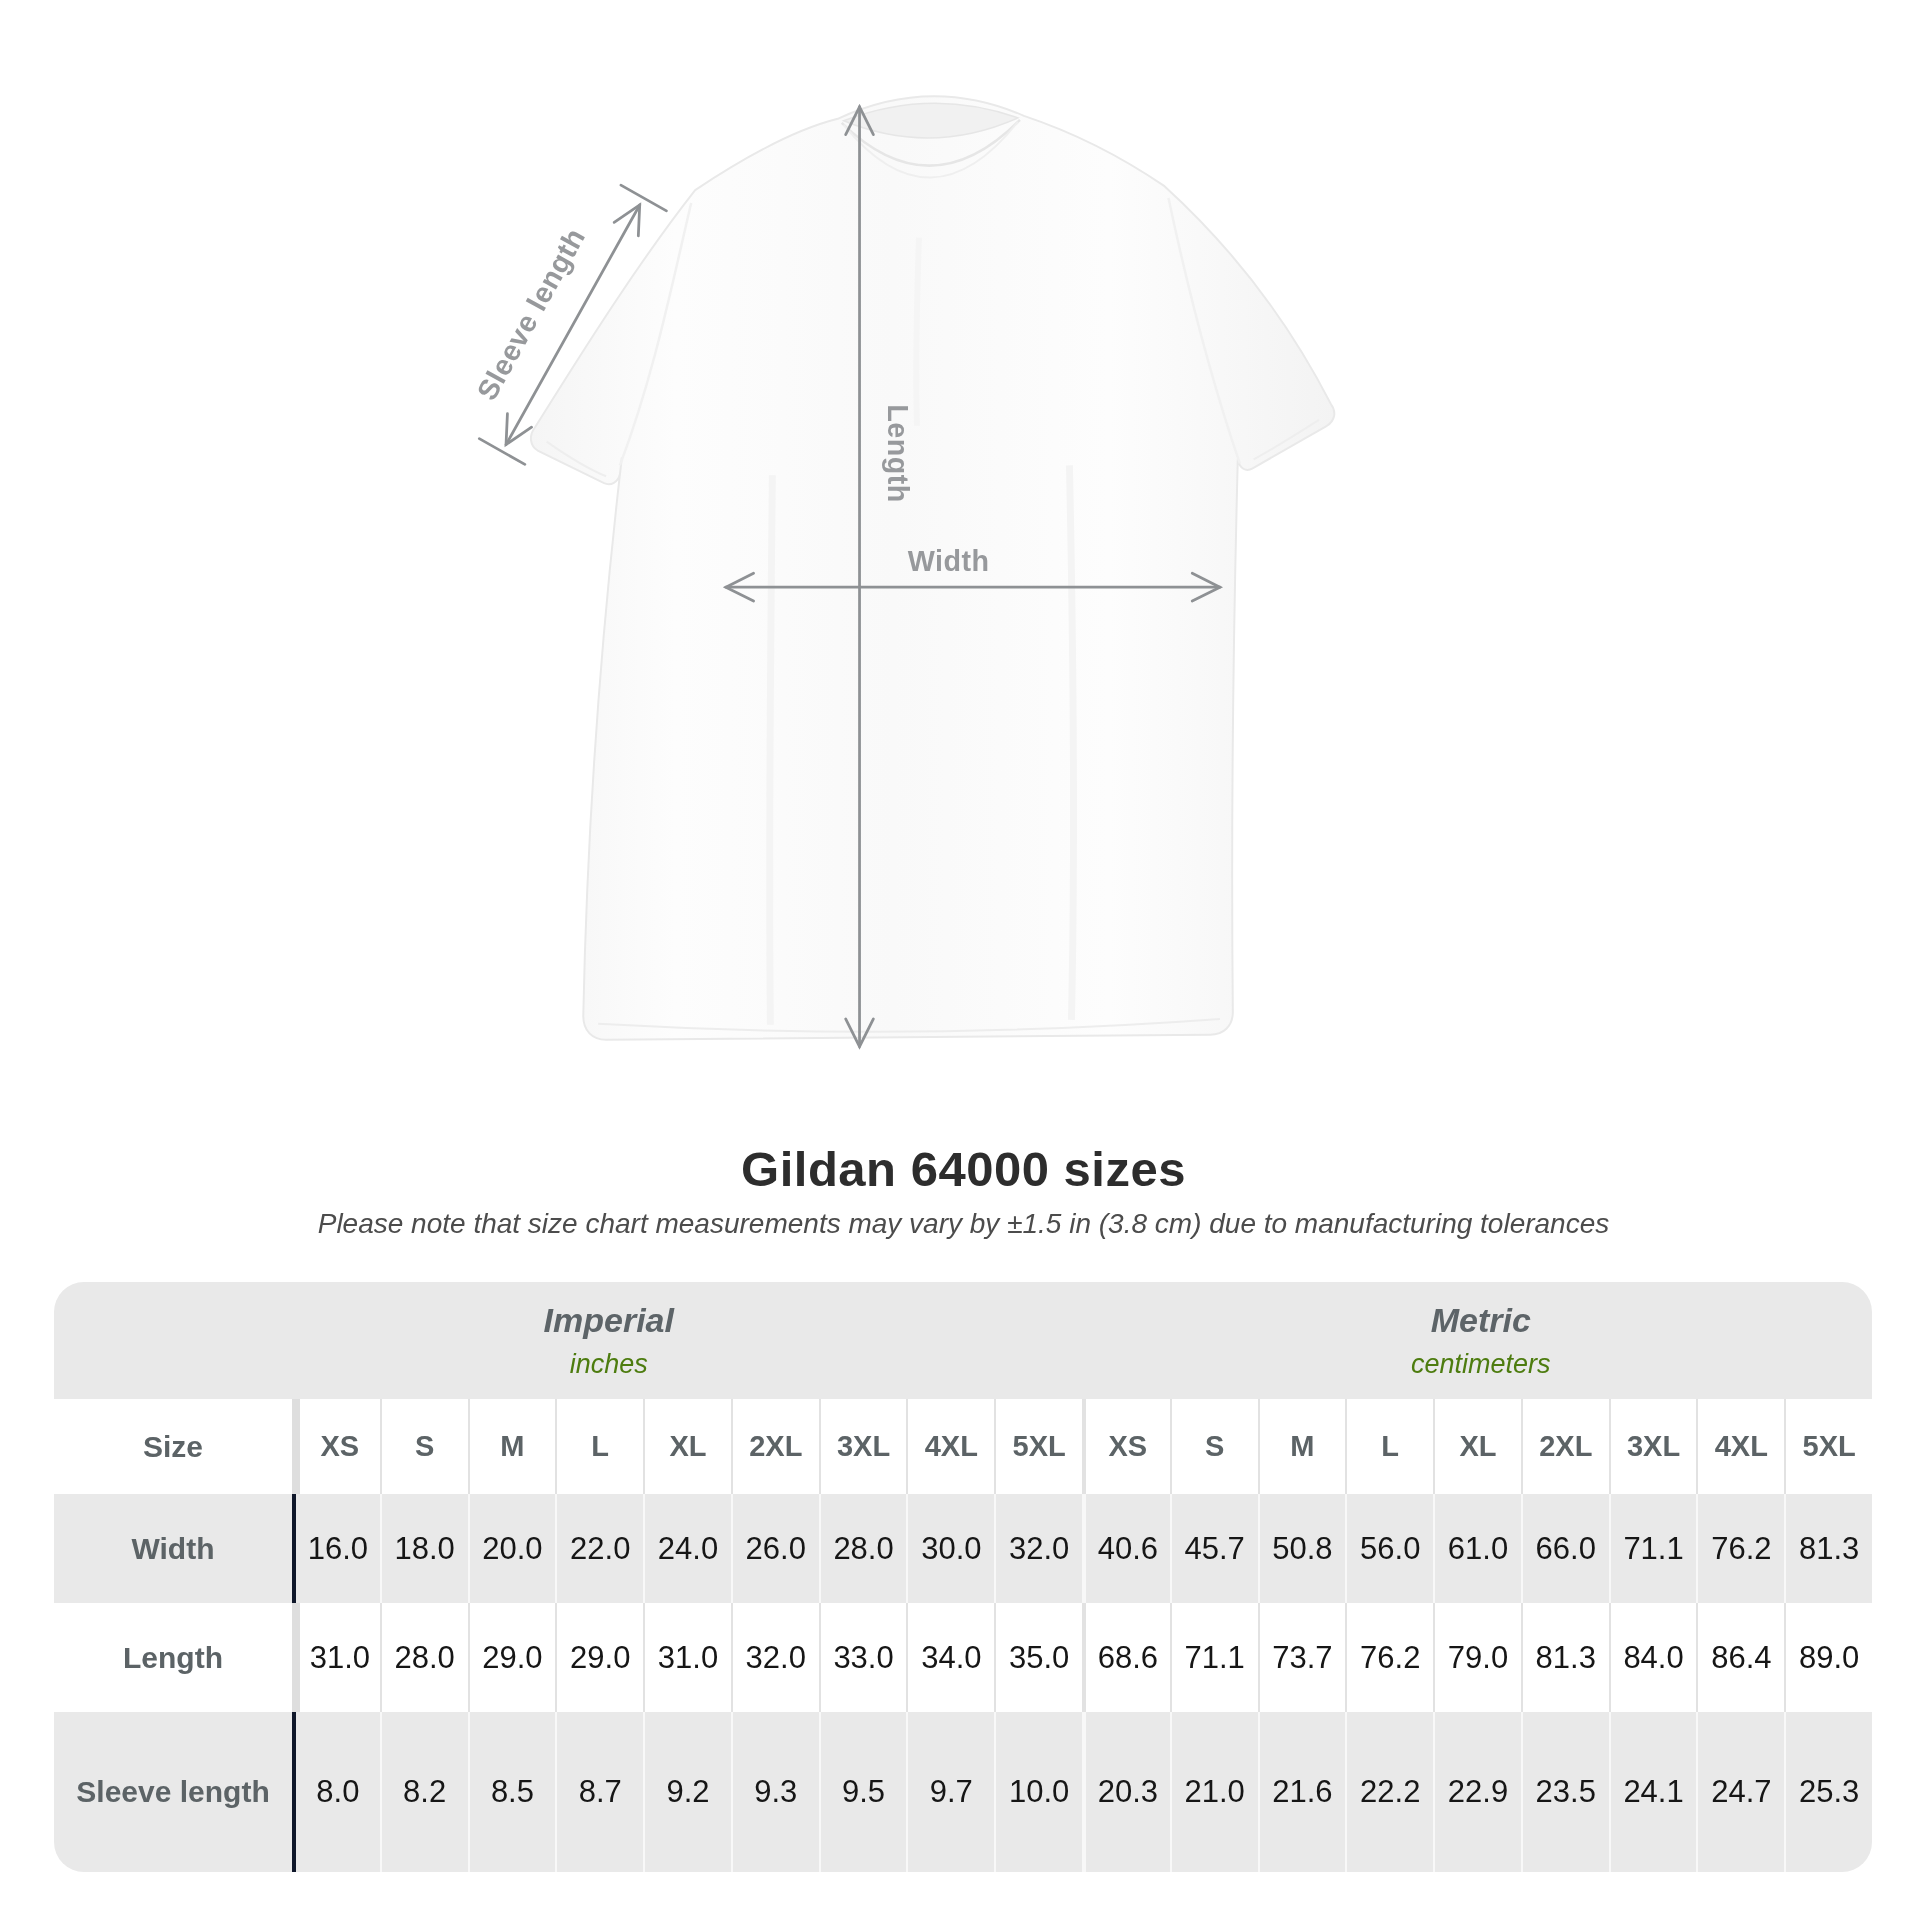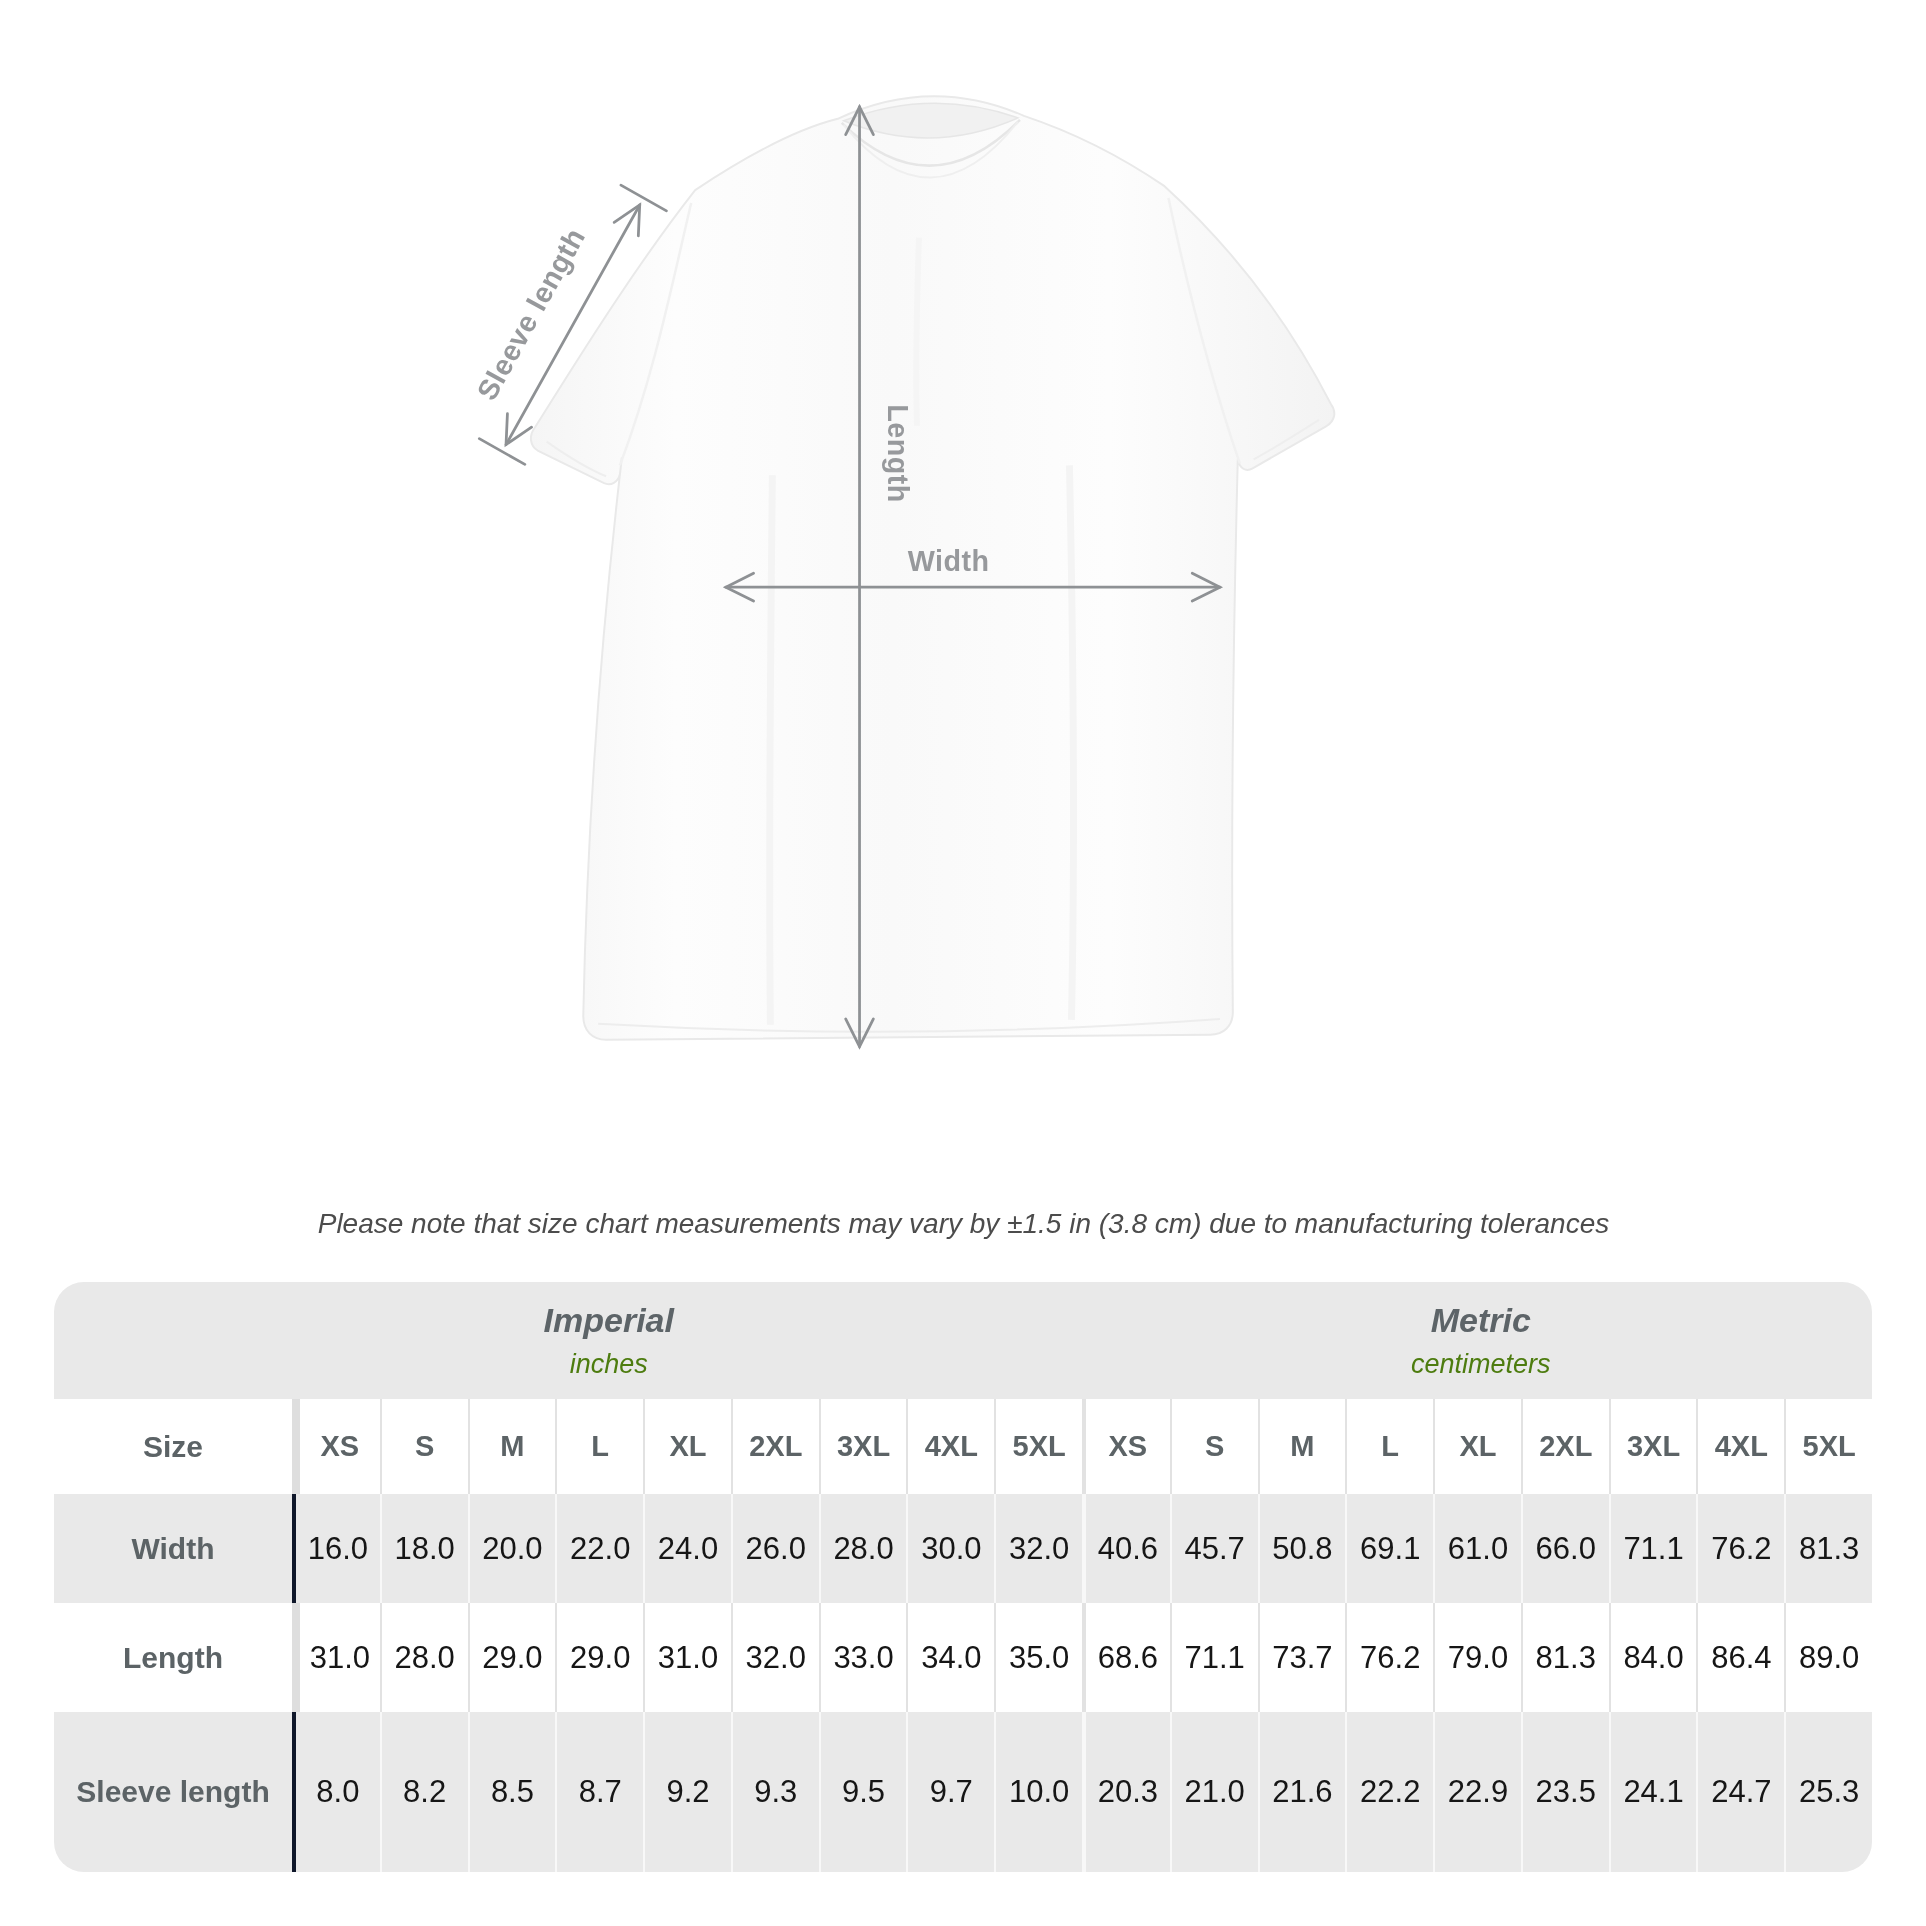--- a/index.html
+++ b/index.html
@@ -117,20 +117,21 @@
         <polyline points="761,579 733,593 761,607"></polyline>
         <polyline points="1204,579 1232,593 1204,607"></polyline>
       </g>
     </g>
 
     <text class="ann-label" x="545" y="322" text-anchor="middle" transform="rotate(-61 545 322)">Sleeve length</text>
     <text class="ann-label" x="897" y="458" text-anchor="middle" transform="rotate(90 897 458)">Length</text>
     <text class="ann-label" x="958" y="577" text-anchor="middle">Width</text>
   </svg>
 
+  <div class="title">Gildan 64000 sizes</div>
   <div class="subtitle">Please note that size chart measurements may vary by ±1.5 in (3.8 cm) due to manufacturing tolerances</div>
 
   <div class="sizetable">
 
     <div class="trow row-band">
       <div class="unit-block unit-imperial">
         <div class="unit-title">Imperial</div>
         <div class="unit-sub">inches</div>
       </div>
       <div class="unit-block unit-metric">
@@ -168,21 +169,21 @@
         <div class="cell val sep">20.0</div>
         <div class="cell val sep">22.0</div>
         <div class="cell val sep">24.0</div>
         <div class="cell val sep">26.0</div>
         <div class="cell val sep">28.0</div>
         <div class="cell val sep">30.0</div>
         <div class="cell val sep">32.0</div>
         <div class="cell val sep-half">40.6</div>
         <div class="cell val sep">45.7</div>
         <div class="cell val sep">50.8</div>
-        <div class="cell val sep">69.1</div>
+        <div class="cell val sep">56.0</div>
         <div class="cell val sep">61.0</div>
         <div class="cell val sep">66.0</div>
         <div class="cell val sep">71.1</div>
         <div class="cell val sep">76.2</div>
         <div class="cell val sep">81.3</div>
       </div>
     <div class="trow row-white">
       <div class="cell rlabel">Length</div>
     <div class="cell val sep-label">31.0</div>
         <div class="cell val sep">28.0</div>

